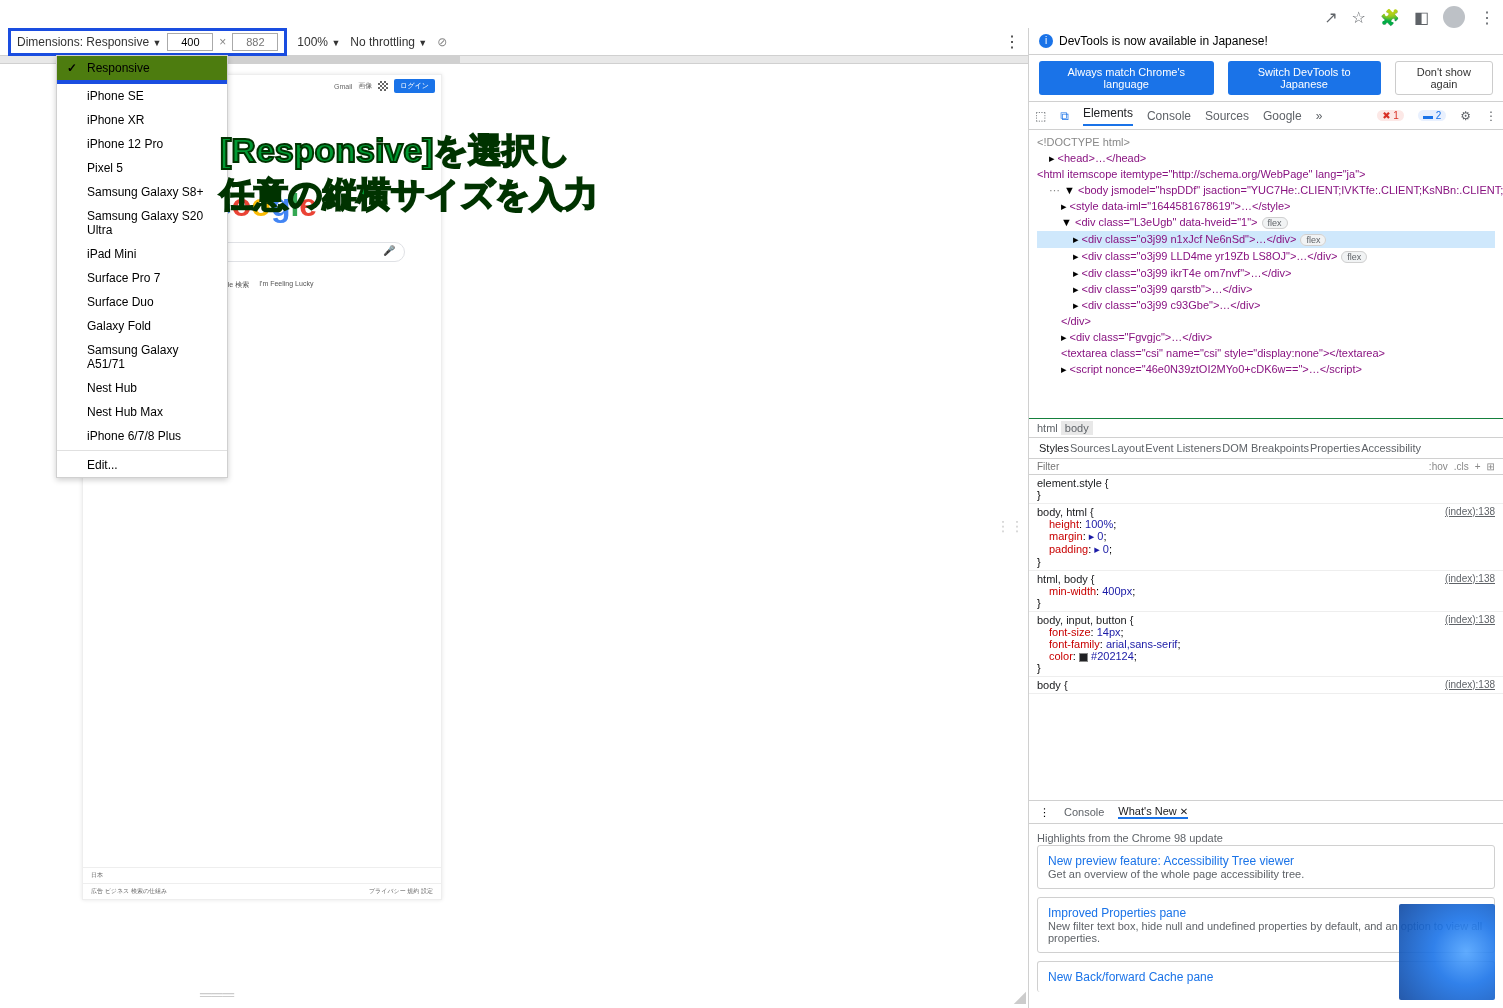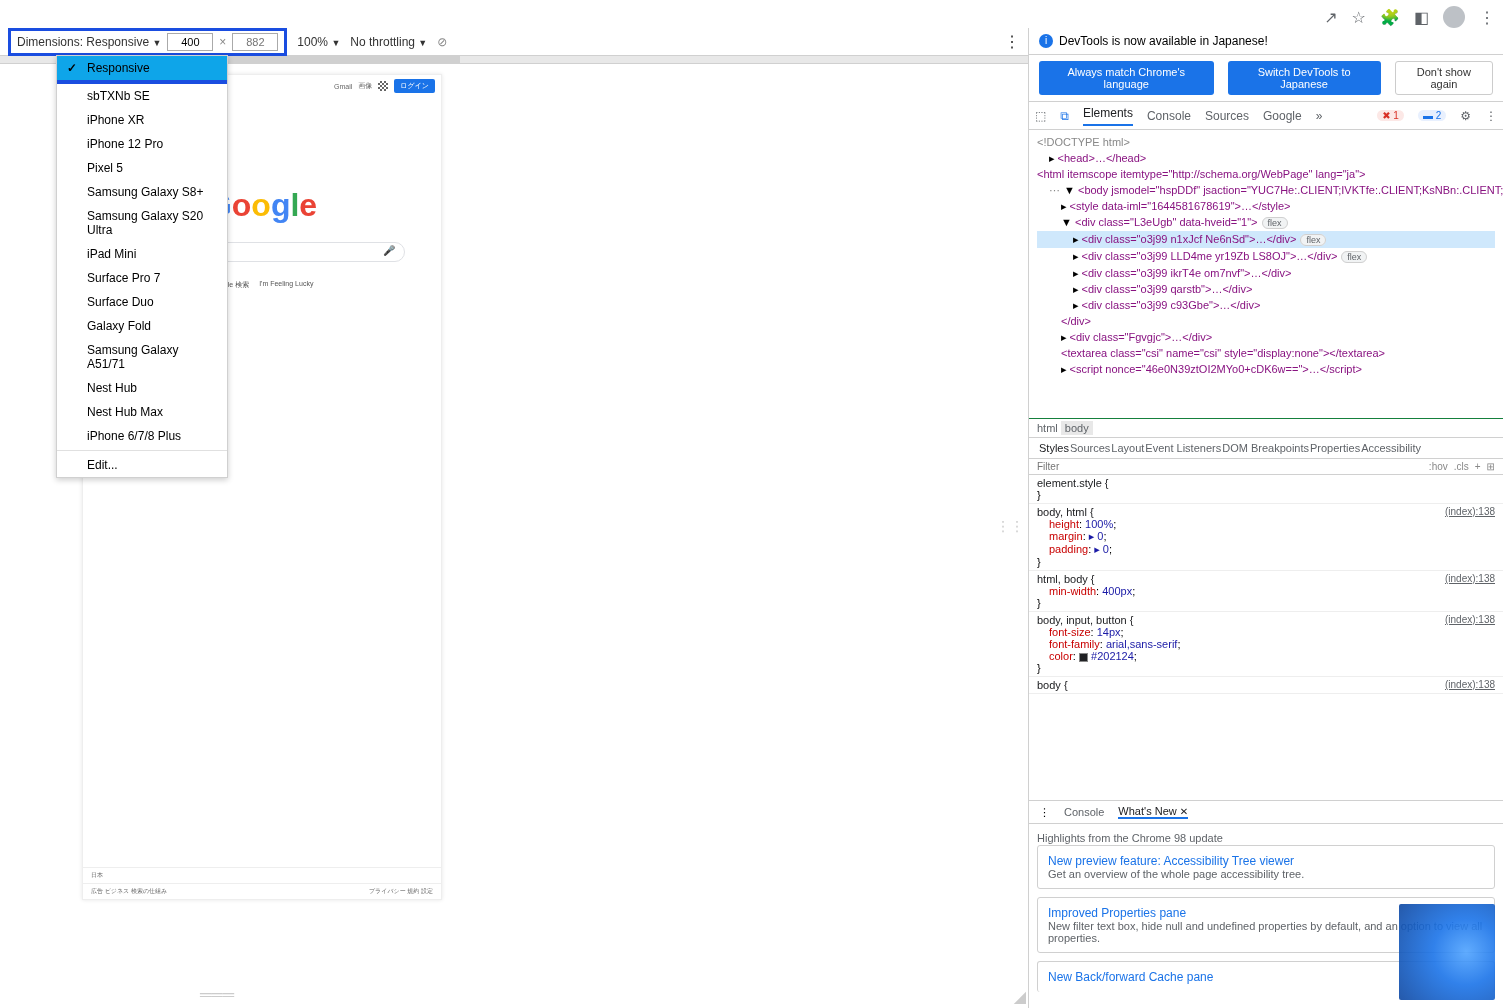--- a/index.html
+++ b/index.html
@@ -22,21 +22,21 @@
 .dim-label { font-size: 12px; }
 .dim-input { width: 46px; height: 18px; border: 1px solid #aaa; text-align: center; font-size: 11px; }
 .x-sep { color: #888; }
 .zoom, .throttle { cursor: pointer; }
 .arrow { font-size: 9px; }
 .more-dots { margin-left: auto; font-size: 16px; cursor: pointer; }
 
 
 .device-dropdown { position: absolute; top: 27px; left: 56px; width: 172px; background: #fff; border: 1px solid #d0d0d0; box-shadow: 0 2px 6px rgba(0,0,0,0.2); font-size: 12px; z-index: 10; }
 .dd-item { padding: 5px 10px 5px 30px; cursor: pointer; position: relative; }
-.dd-item.selected { background: #0ea5e9; border-bottom: 4px solid #1a4de0; }
+.dd-item.selected { background: #4d7c0f; border-bottom: 4px solid #1a4de0; }
 .dd-item.selected::before { content: "✓"; position: absolute; left: 10px; font-weight: bold; }
 .dd-sep { border-top: 1px solid #e0e0e0; margin: 2px 0; }
 
 
 .ruler-h { height: 8px; background: #e8e8e8; border-bottom: 1px solid #d0d0d0; position: relative; }
 .ruler-h::after { content: ""; position: absolute; left: 60px; width: 400px; height: 100%; background: #d0d0d0; }
 
 
 .emulated-wrap { position: absolute; left: 82px; top: 46px; width: 360px; height: 826px; border: 1px solid #eee; box-shadow: 0 0 4px rgba(0,0,0,0.1); background: #fff; font-size: 8px; }
 .em-header { display: flex; justify-content: flex-end; gap: 6px; padding: 4px 6px; align-items: center; font-size: 7px; color: #666; }
@@ -134,21 +134,21 @@
         <input class="dim-input" placeholder="882" style="">
       </div>
       <span class="zoom"><span>100%</span> <span class="arrow">▼</span></span>
       <span class="throttle"><span>No throttling</span> <span class="arrow">▼</span></span>
       <span style="color:#888">⊘</span>
       <span class="more-dots">⋮</span>
     </div>
 
     <div class="device-dropdown">
       <div class="dd-item selected">Responsive</div>
-      <div class="dd-item">sbTXNb SE</div>
+      <div class="dd-item">iPhone SE</div>
       <div class="dd-item">iPhone XR</div>
       <div class="dd-item">iPhone 12 Pro</div>
       <div class="dd-item">Pixel 5</div>
       <div class="dd-item">Samsung Galaxy S8+</div>
       <div class="dd-item">Samsung Galaxy S20 Ultra</div>
       <div class="dd-item">iPad Mini</div>
       <div class="dd-item">Surface Pro 7</div>
       <div class="dd-item">Surface Duo</div>
       <div class="dd-item">Galaxy Fold</div>
       <div class="dd-item">Samsung Galaxy A51/71</div>
@@ -184,20 +184,24 @@
           <span><span>広告</span>  <span>ビジネス</span>  <span>検索の仕組み</span></span>
           <span><span>プライバシー</span>  <span>規約</span>  <span>設定</span></span>
         </div>
       </div>
     </div>
 
     <div class="drag-handle">⋮⋮</div>
     <div style="position:absolute;left:200px;bottom:4px;color:#ccc">═══</div>
     <div class="drag-corner">◢</div>
 
+    <div class="annotation">
+      <div>[Responsive]を選択し</div>
+      <div>任意の縦横サイズを入力</div>
+    </div>
   </div>
 
   <div class="devtools">
     <div class="infobar">
       <span class="info-icon">i</span>
       <span>DevTools is now available in Japanese!</span>
     </div>
     <div class="infobar-btns">
       <button class="btn-blue">Always match Chrome's language</button>
       <button class="btn-blue">Switch DevTools to Japanese</button>

